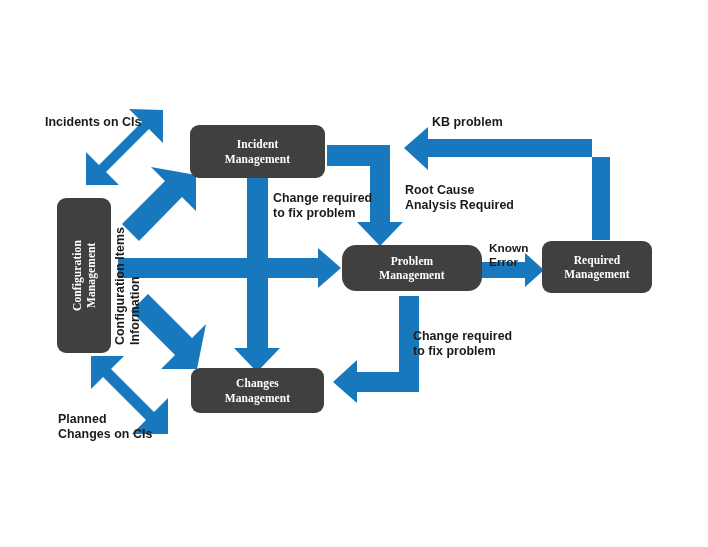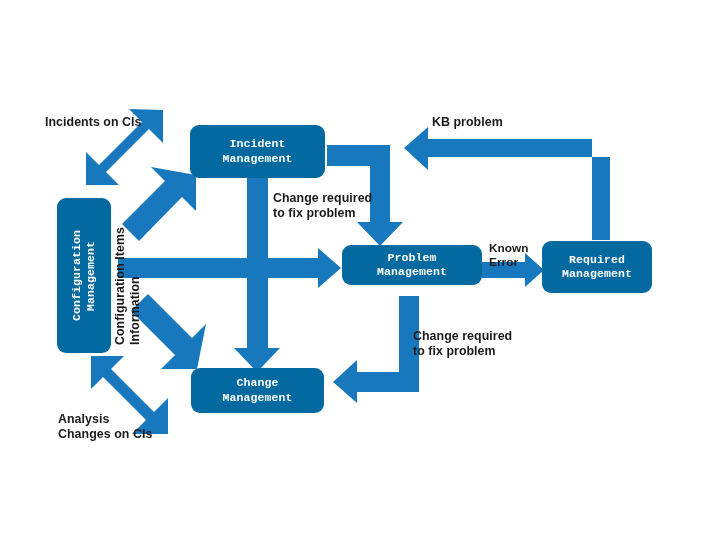--- a/index.html
+++ b/index.html
@@ -20,28 +20,28 @@
   }
   #flow-svg {
     position: absolute;
     left: 0;
     top: 0;
     width: 708px;
     height: 547px;
   }
   .node-box {
     position: absolute;
-    background: #0369a1;
+    background: #404040;
     border-radius: 9px;
     color: #ffffff;
     display: flex;
     align-items: center;
     justify-content: center;
     text-align: center;
-    font-family: Liberation Mono, monospace;
+    font-family: Liberation Serif, serif;
     font-size: 11.5px;
     font-weight: 700;
     line-height: 1.25;
     letter-spacing: 0.1px;
     box-sizing: border-box;
   }
   .node-box.vertical {
     writing-mode: vertical-rl;
     transform: rotate(180deg);
   }
@@ -203,45 +203,47 @@
   </svg>
 
   <div class="node-box vertical" style="left:57px; top:198px; width:54px; height:155px;">
     <span><span>Configuration</span><br><span>Management</span></span>
   </div>
 
   <div class="node-box" style="left:190px; top:125px; width:135px; height:53px;">
     <span><span>Incident</span><br><span>Management</span></span>
   </div>
 
-  <div class="node-box" style="left:342px; top:245px; width:140px; height:40px;">
+  <div class="node-box" style="left:342px; top:245px; width:140px; height:46px;border-radius:14px;">
     <span><span>Problem</span><br><span>Management</span></span>
   </div>
 
   <div class="node-box" style="left:542px; top:241px; width:110px; height:52px;">
     <span><span>Required</span><br><span>Management</span></span>
   </div>
 
   <div class="node-box" style="left:191px; top:368px; width:133px; height:45px;">
-    <span><span>Change</span><br><span>Management</span></span>
+    <span><span>Changes</span><br><span>Management</span></span>
   </div>
 
   <div class="edge-label" style="left:45px; top:115px;">Incidents on CIs</div>
 
   <div class="edge-label vertical-label" style="left:113px; top:205px; height:140px;">Configuration Items
 Information</div>
 
   <div class="edge-label" style="left:273px; top:191px;">Change required
 to fix problem</div>
 
+  <div class="edge-label" style="left:405px; top:183px;">Root Cause
+Analysis Required</div>
 
   <div class="edge-label" style="left:432px; top:115px;">KB problem</div>
 
   <div class="edge-label" style="left:489px; top:241px; font-size:11.8px;">Known
 Error</div>
 
   <div class="edge-label" style="left:413px; top:329px;">Change required
 to fix problem</div>
 
-  <div class="edge-label" style="left:58px; top:412px;">Analysis
+  <div class="edge-label" style="left:58px; top:412px;">Planned
 Changes on CIs</div>
 
 </div>
 
 </body></html>

